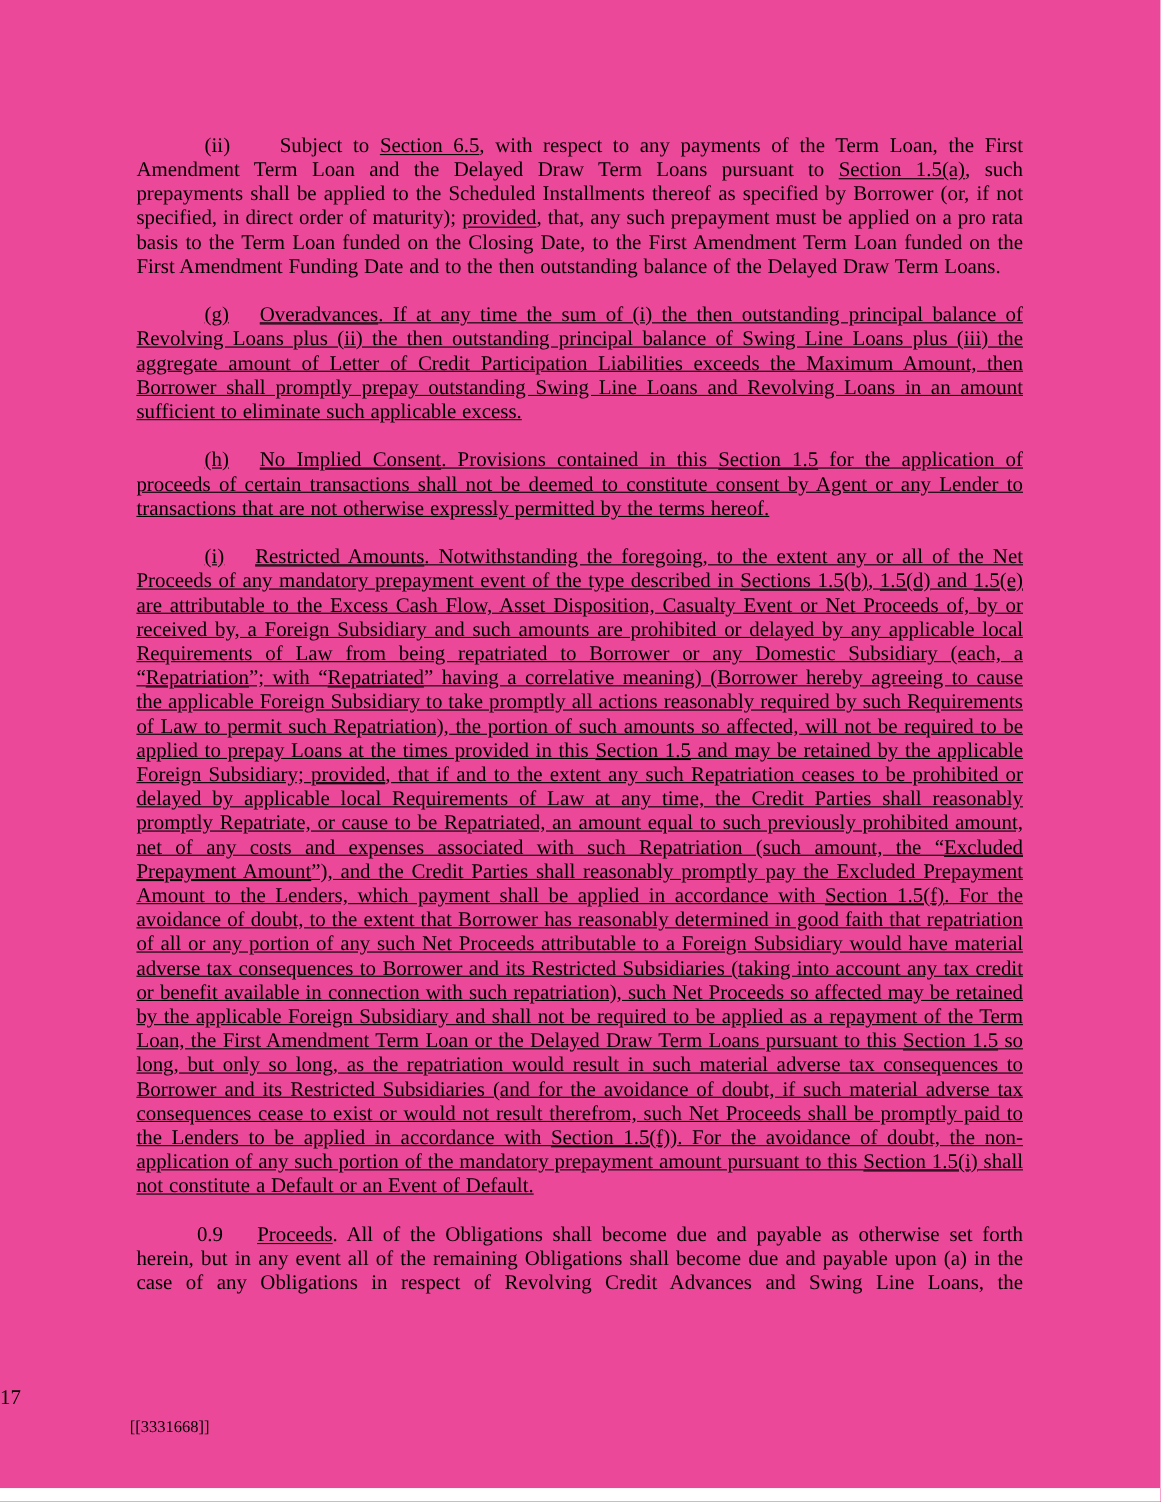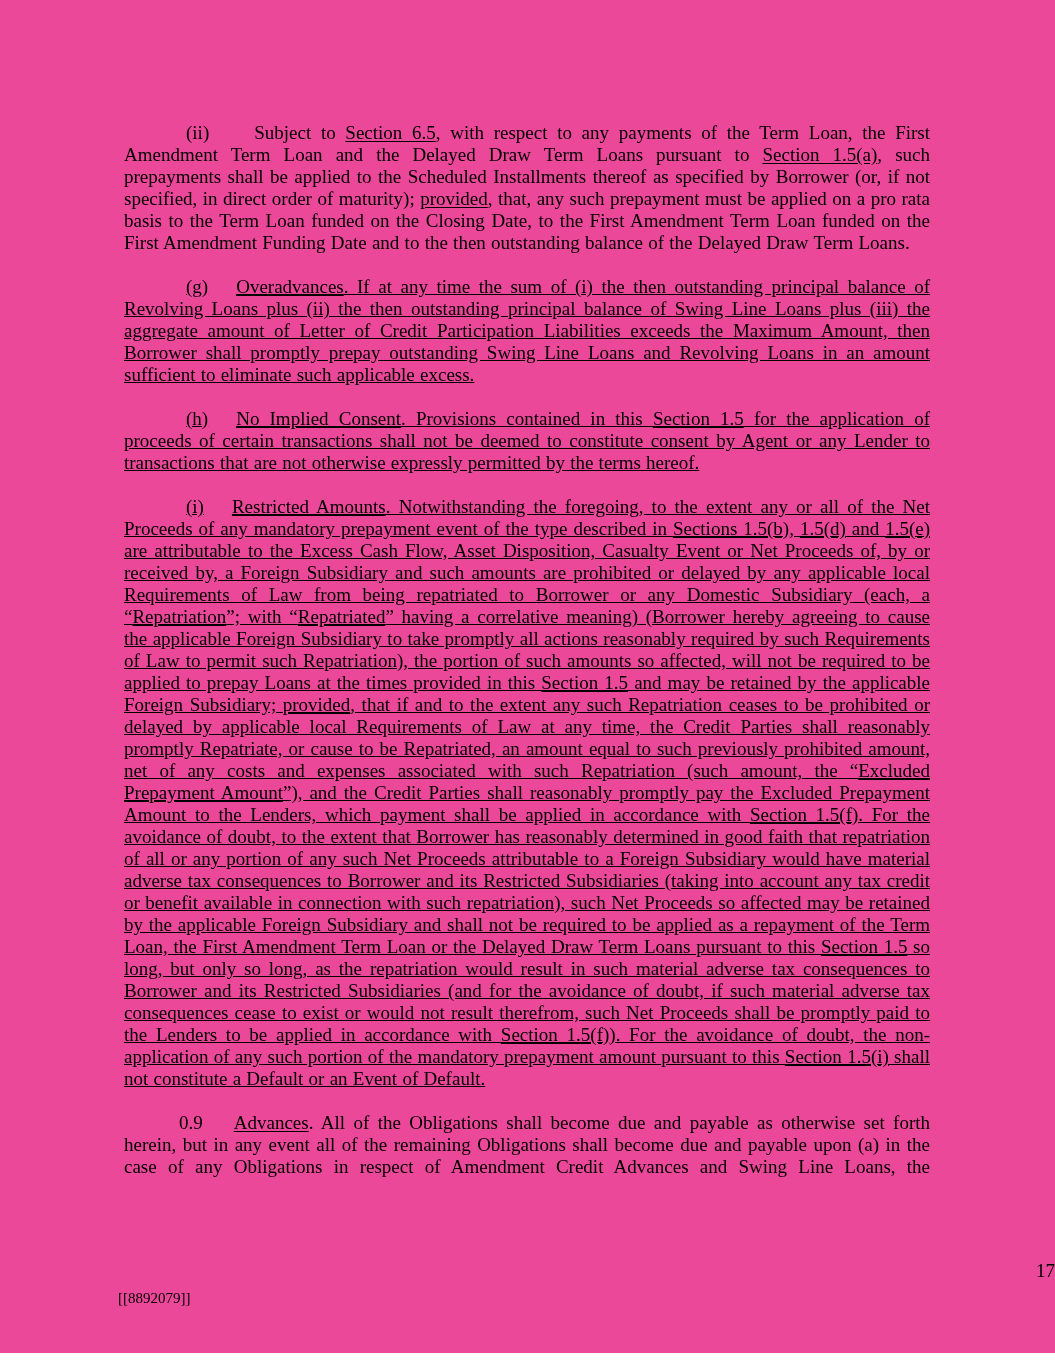--- a/index.html
+++ b/index.html
@@ -31,40 +31,40 @@
   .p-16 { margin-left: 0; text-indent: 55px; text-align-last: justify; }
   .tab { display: inline-block; width: 28px; }
   .p-ii .tab { width: 45px; }
   .p-16 .tab { width: 31px; }
   .u { text-decoration: underline; text-underline-offset: 2px; }
   .page-number {
     position: absolute;
     top: 1260px;
     left: 0;
     width: 100%;
-    text-align: right;
+    text-align: left;
     font-size: 19px;
     line-height: 22px;
   }
   .footer-id {
     position: absolute;
     top: 1289px;
     left: 118px;
     font-size: 15px;
     line-height: 18px;
   }
 </style>
 </head>
 <body>
 
 <div class="page">
   <div class="content">
     <p class="para p-ii"><span>(ii)</span><span class="tab"></span><span>Subject to </span><span class="u">Section 6.5</span><span>, with respect to any payments of the Term Loan, the First Amendment Term Loan and the Delayed Draw Term Loans pursuant to </span><span class="u">Section 1.5(a)</span><span>, such prepayments shall be applied to the Scheduled Installments thereof as specified by Borrower (or, if not specified, in direct order of maturity); </span><span class="u">provided</span><span>, that, any such prepayment must be applied on a pro rata basis to the Term Loan funded on the Closing Date, to the First Amendment Term Loan funded on the First Amendment Funding Date and to the then outstanding balance of the Delayed Draw Term Loans.</span></p>
     <p class="para p-g"><span>(g)</span><span class="tab"></span><span class="u">Overadvances</span><span>. If at any time the sum of (i) the then outstanding principal balance of Revolving Loans plus (ii) the then outstanding principal balance of Swing Line Loans plus (iii) the aggregate amount of Letter of Credit Participation Liabilities exceeds the Maximum Amount, then Borrower shall promptly prepay outstanding Swing Line Loans and Revolving Loans in an amount sufficient to eliminate such applicable excess.</span></p>
     <p class="para p-h"><span>(h)</span><span class="tab"></span><span class="u">No Implied Consent</span><span>. Provisions contained in this </span><span class="u">Section 1.5</span><span> for the application of proceeds of certain transactions shall not be deemed to constitute consent by Agent or any Lender to transactions that are not otherwise expressly permitted by the terms hereof.</span></p>
     <p class="para p-i"><span>(i)</span><span class="tab"></span><span class="u">Restricted Amounts</span><span>. Notwithstanding the foregoing, to the extent any or all of the Net Proceeds of any mandatory prepayment event of the type described in </span><span class="u">Sections 1.5(b)</span><span>, </span><span class="u">1.5(d)</span><span> and </span><span class="u">1.5(e)</span><span> are attributable to the Excess Cash Flow, Asset Disposition, Casualty Event or Net Proceeds of, by or received by, a Foreign Subsidiary and such amounts are prohibited or delayed by any applicable local Requirements of Law from being repatriated to Borrower or any Domestic Subsidiary (each, a “</span><span class="u">Repatriation</span><span>”; with “</span><span class="u">Repatriated</span><span>” having a correlative meaning) (Borrower hereby agreeing to cause the applicable Foreign Subsidiary to take promptly all actions reasonably required by such Requirements of Law to permit such Repatriation), the portion of such amounts so affected, will not be required to be applied to prepay Loans at the times provided in this </span><span class="u">Section 1.5</span><span> and may be retained by the applicable Foreign Subsidiary; </span><span class="u">provided</span><span>, that if and to the extent any such Repatriation ceases to be prohibited or delayed by applicable local Requirements of Law at any time, the Credit Parties shall reasonably promptly Repatriate, or cause to be Repatriated, an amount equal to such previously prohibited amount, net of any costs and expenses associated with such Repatriation (such amount, the “</span><span class="u">Excluded Prepayment Amount</span><span>”), and the Credit Parties shall reasonably promptly pay the Excluded Prepayment Amount to the Lenders, which payment shall be applied in accordance with </span><span class="u">Section 1.5(f)</span><span>. For the avoidance of doubt, to the extent that Borrower has reasonably determined in good faith that repatriation of all or any portion of any such Net Proceeds attributable to a Foreign Subsidiary would have material adverse tax consequences to Borrower and its Restricted Subsidiaries (taking into account any tax credit or benefit available in connection with such repatriation), such Net Proceeds so affected may be retained by the applicable Foreign Subsidiary and shall not be required to be applied as a repayment of the Term Loan, the First Amendment Term Loan or the Delayed Draw Term Loans pursuant to this </span><span class="u">Section 1.5</span><span> so long, but only so long, as the repatriation would result in such material adverse tax consequences to Borrower and its Restricted Subsidiaries (and for the avoidance of doubt, if such material adverse tax consequences cease to exist or would not result therefrom, such Net Proceeds shall be promptly paid to the Lenders to be applied in accordance with </span><span class="u">Section 1.5(f)</span><span>). For the avoidance of doubt, the non-application of any such portion of the mandatory prepayment amount pursuant to this </span><span class="u">Section 1.5(i)</span><span> shall not constitute a Default or an Event of Default.</span></p>
-    <p class="para p-16"><span>0.9</span><span class="tab"></span><span class="u">Advances</span><span>. All of the Obligations shall become due and payable as otherwise set forth herein, but in any event all of the remaining Obligations shall become due and payable upon (a) in the case of any Obligations in respect of Amendment Credit Advances and Swing Line Loans, the</span></p>
+    <p class="para p-16"><span>0.9</span><span class="tab"></span><span class="u">Proceeds</span><span>. All of the Obligations shall become due and payable as otherwise set forth herein, but in any event all of the remaining Obligations shall become due and payable upon (a) in the case of any Obligations in respect of Revolving Credit Advances and Swing Line Loans, the</span></p>
   </div>
 
   <div class="page-number">17</div>
 
-  <div class="footer-id">[[8892079]]</div>
+  <div class="footer-id">[[3331668]]</div>
 </div>
 
 </body></html>

